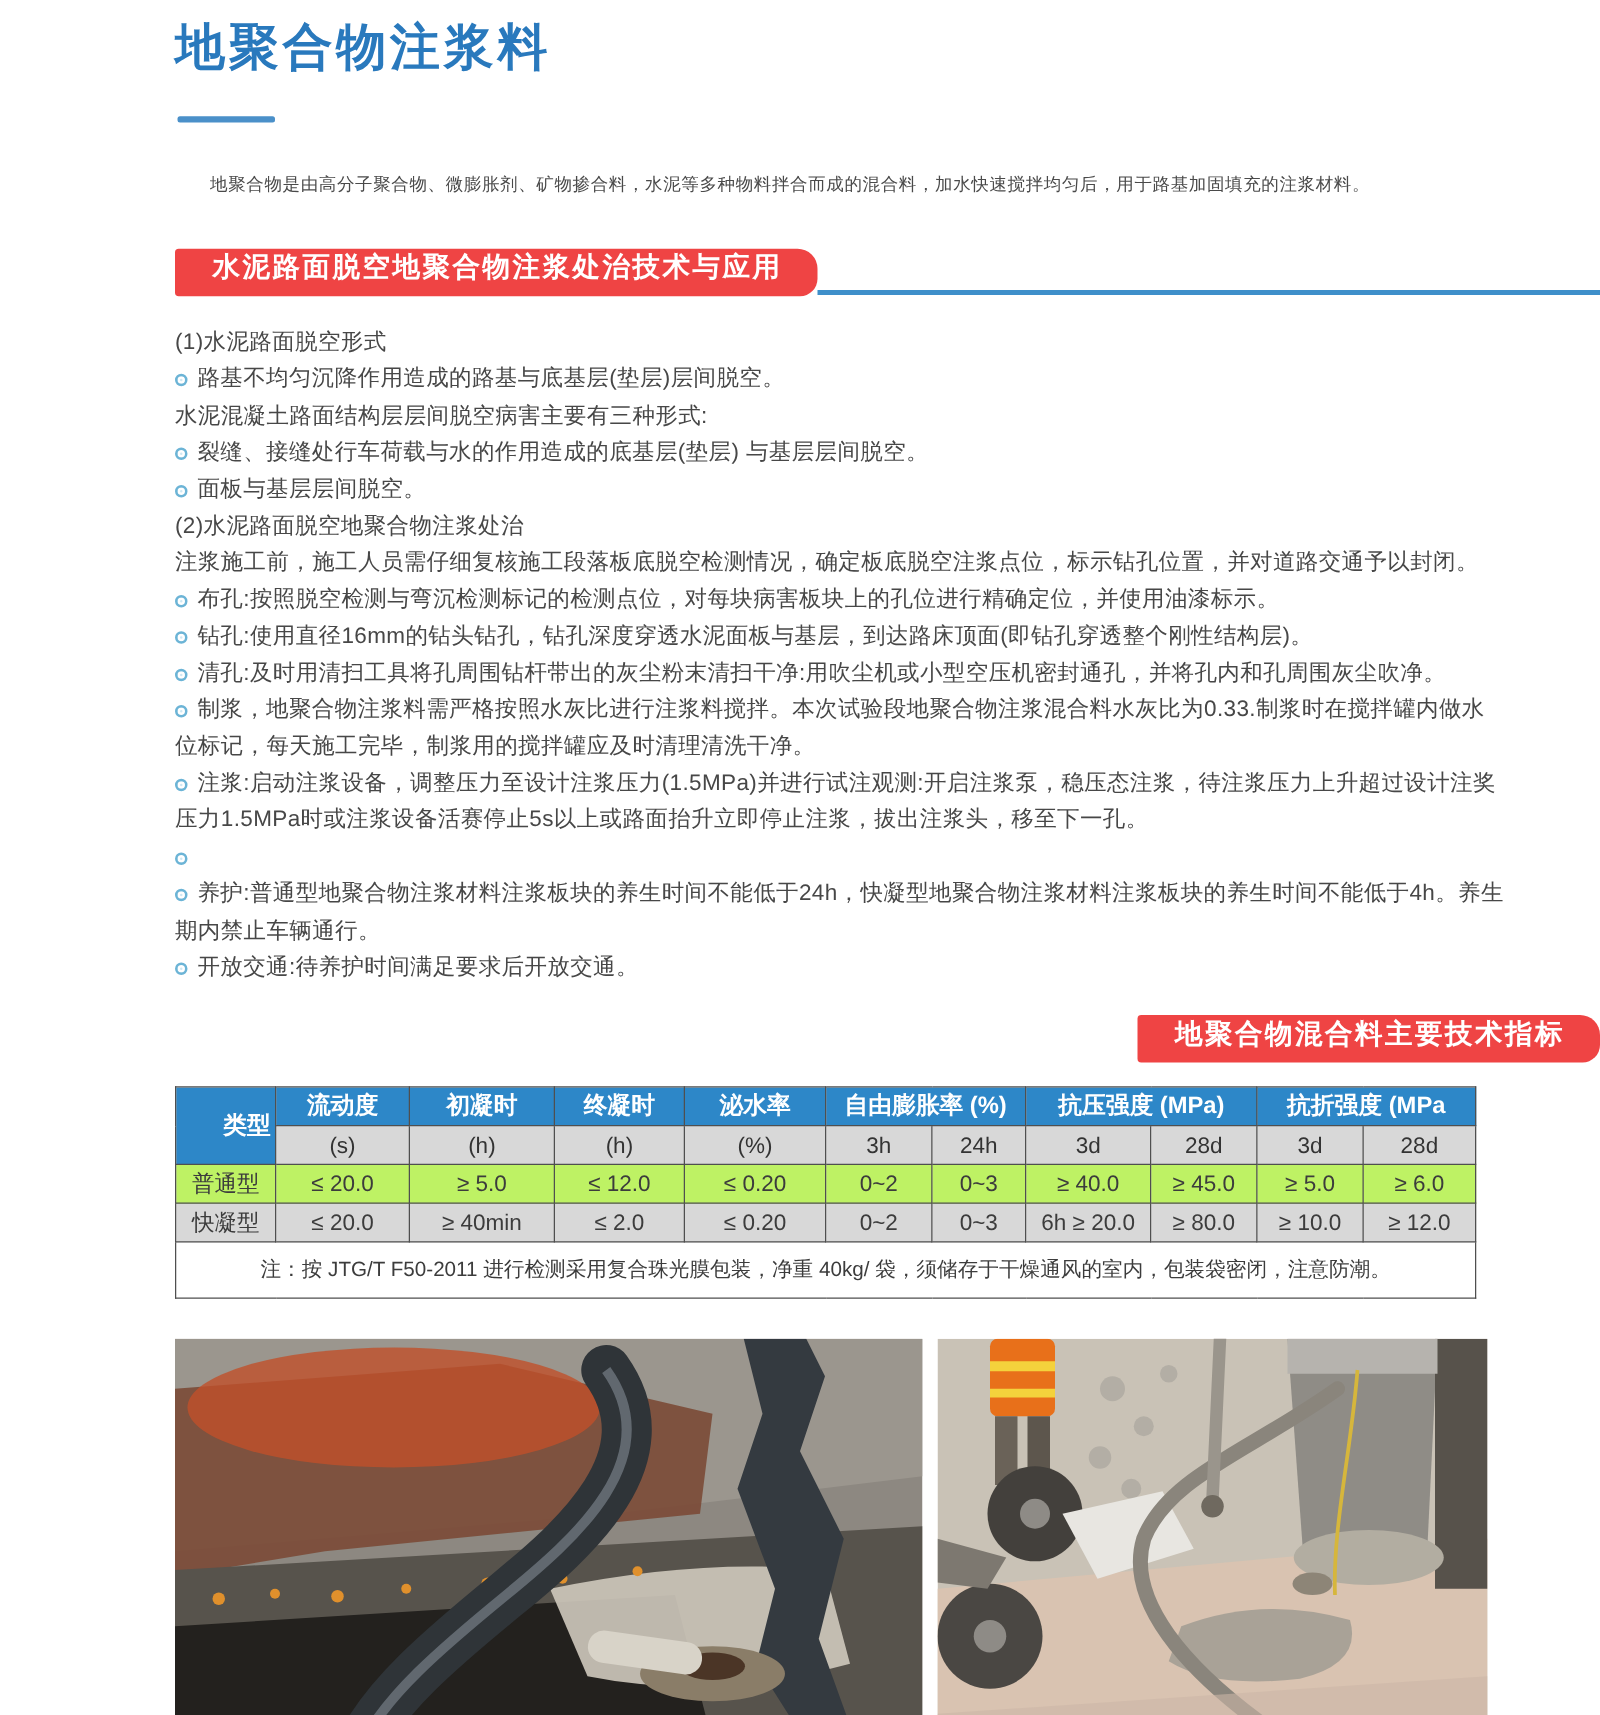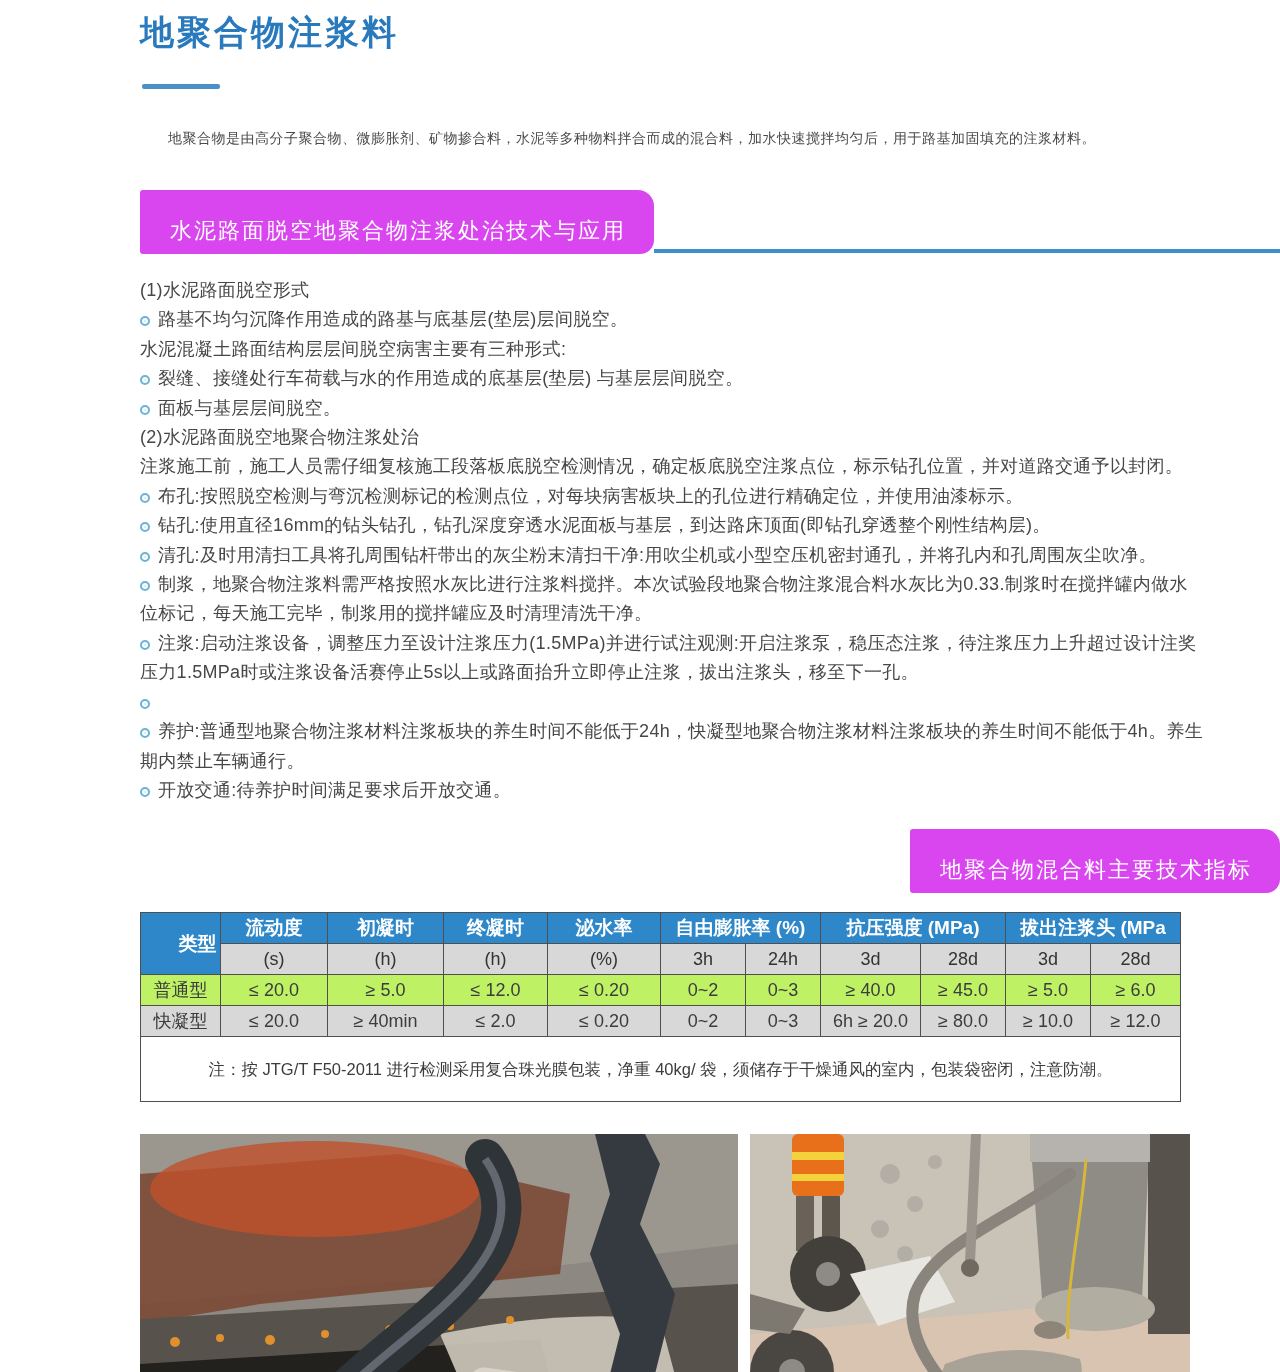--- a/index.html
+++ b/index.html
@@ -7,39 +7,39 @@
   body {
     width:1280px; height:1372px; overflow:hidden;
     background:#ffffff;
     font-family:"Liberation Sans","DejaVu Sans",sans-serif;
     color:#454545;
   }
   .content { padding:0 75px 0 140px; }
 
   
   .doc-title {
-    margin:10px 0 0; font-size:34px; font-weight:bold;
+    margin:10px 0 0; font-size:40px; font-weight:bold;
     color:#2979bd; letter-spacing:3px;
   }
   .title-dash {
     width:78px; height:5px; background:#4a90c9;
     border-radius:2px; margin:28px 0 0 2px;
   }
 
   
   .intro {
     margin:34px 0 0; font-size:14px; line-height:31px;
     color:#4a4a4a; text-indent:2em; letter-spacing:0.5px;
   }
 
   
   .banner-row { display:flex; align-items:flex-end; margin-right:-75px; }
   .banner {
-    background:#d946ef; color:#ffffff; font-size:22px; font-weight:normal;
-    letter-spacing:2px; padding:26px 28px 8px 30px;
+    background:#ef4444; color:#ffffff; font-size:22px; font-weight:bold;
+    letter-spacing:2px; padding:0 28px 8px 30px;
     border-radius:3px 16px 14px 3px; white-space:nowrap;
   }
   .banner-rule { flex:1 1 auto; height:4px; background:#3e8fca; margin-bottom:1px; }
   .banner-row.first { margin-top:36px; }
   .banner-row.second { margin-top:24px;flex-direction:column; }
 
   
   .proc-list { margin-top:22px; }
   .line { margin:0; font-size:18px; line-height:29.4px; color:#474747; letter-spacing:0.3px; }
   .ring {
@@ -56,21 +56,21 @@
   }
   table.specs td {
     border:1.6px solid #4f4f4f; text-align:center;
     padding:3px 2px; line-height:24px;
   }
   table.specs tr.h1 td { background:#2d87c8; color:#ffffff; font-weight:bold; font-size:19px; }
   table.specs td.typeh { background:#2d87c8; color:#ffffff; font-weight:bold; font-size:19px;padding-left:36px; }
   table.specs tr.h2 td { background:#d8d8d8; color:#333333; }
   table.specs tr.r0 td { background:#bef264; }
   table.specs tr.r1 td { background:#d8d8d8; }
-  table.specs tr.noterow td { background:#ffffff; font-size:16.5px; padding:20px 4px; }
+  table.specs tr.noterow td { background:#ffffff; font-size:16.5px; padding:10px 4px; }
 
   
   .photos { display:flex; gap:12px; margin-top:32px; }
   .photo { display:block; }
 </style>
 </head>
 <body>
 
 <div class="content">
 
@@ -123,21 +123,21 @@
     </colgroup>
     <tbody>
         <tr class="h1">
       <td class="typeh" rowspan="2">类型</td>
       <td>流动度</td>
       <td>初凝时</td>
       <td>终凝时</td>
       <td>泌水率</td>
       <td colspan="2">自由膨胀率 (%)</td>
       <td colspan="2">抗压强度 (MPa)</td>
-      <td colspan="2">拔出注浆头 (MPa</td>
+      <td colspan="2">抗折强度 (MPa</td>
     </tr>
     <tr class="h2">
       <td>(s)</td>
       <td>(h)</td>
       <td>(h)</td>
       <td>(%)</td>
       <td>3h</td>
       <td>24h</td>
       <td>3d</td>
       <td>28d</td>

